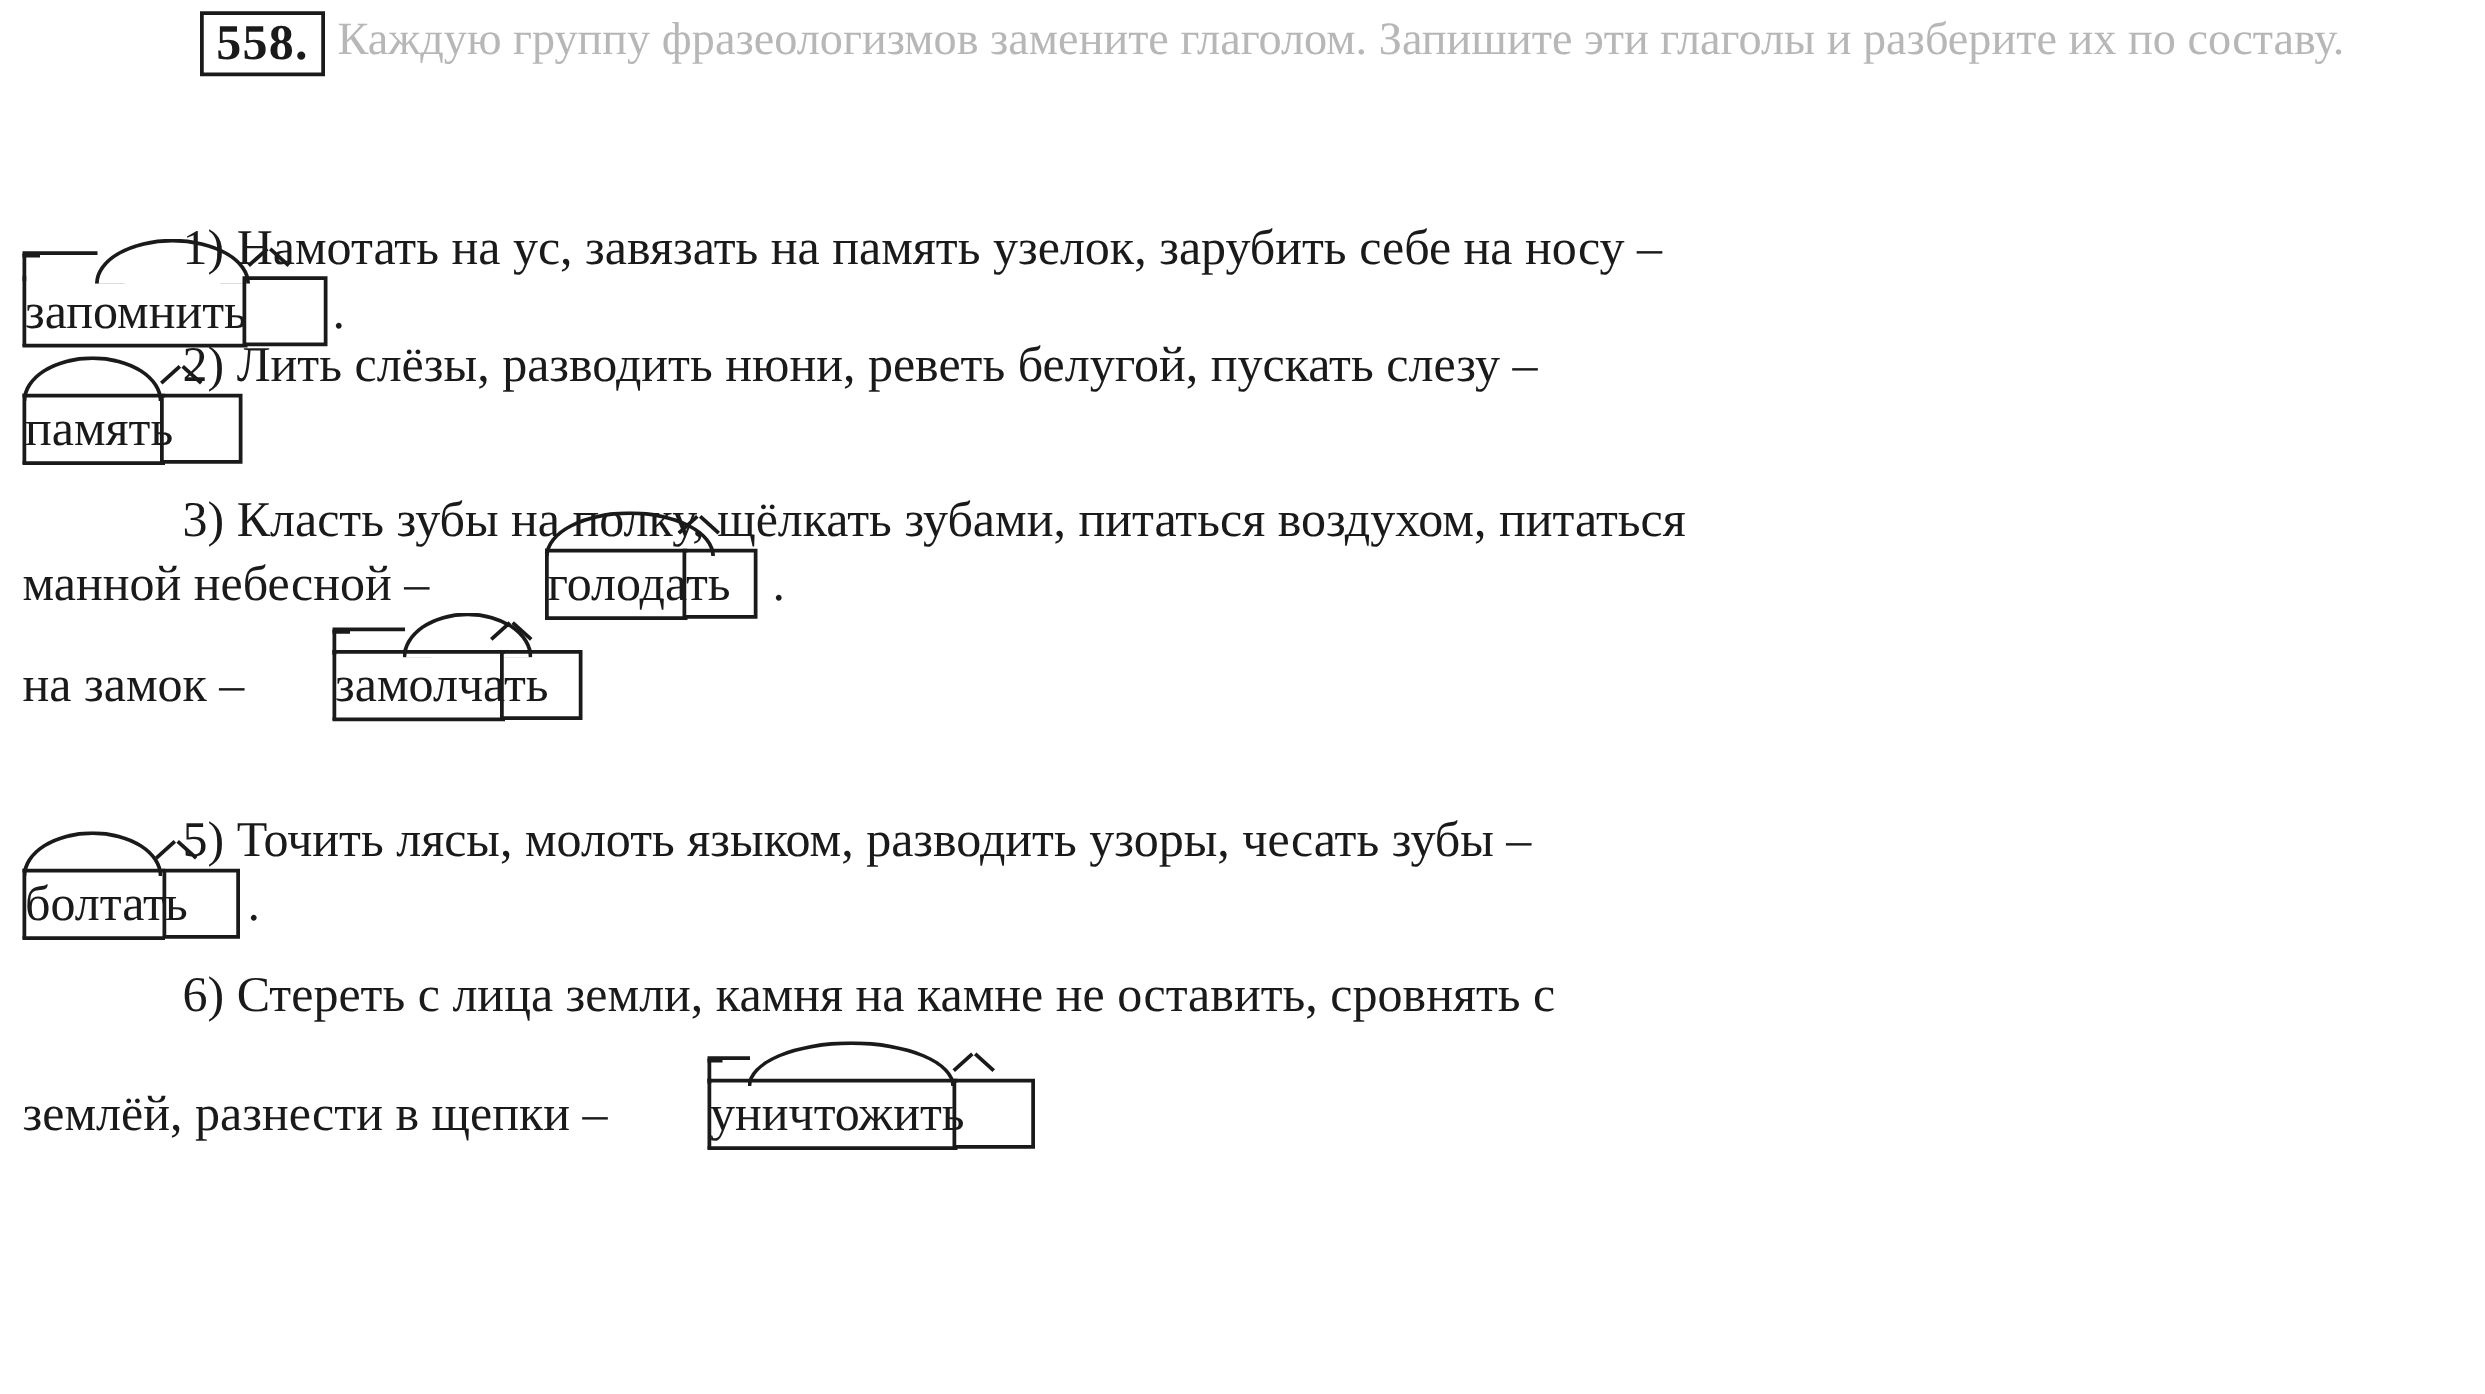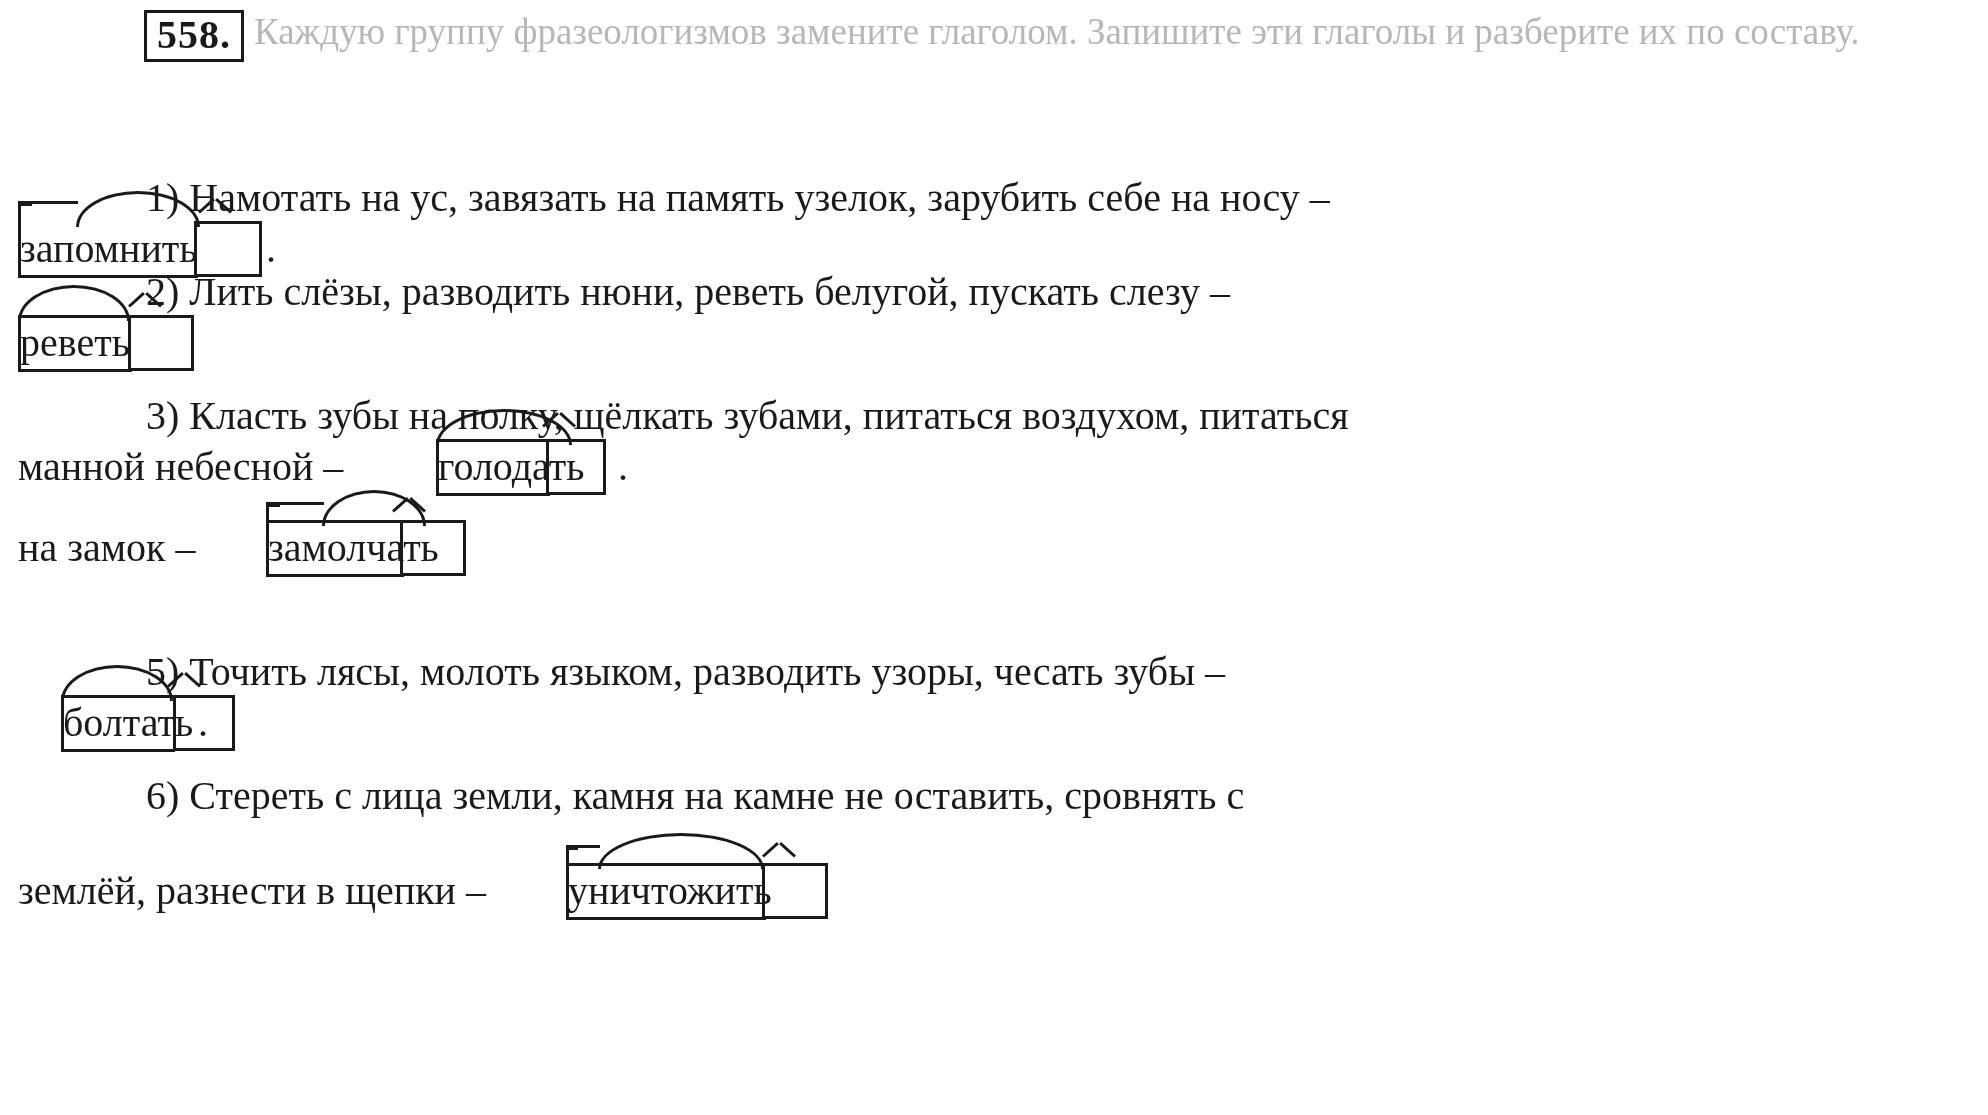--- a/index.html
+++ b/index.html
@@ -17,21 +17,21 @@
   .page {
     position: relative;
     width: 1988px;
     height: 1115px;
     padding: 0;
   }
 
   
   .ex-header {
     position: absolute;
-    left: 144px;
+    left: 160px;
     top: 8px;
     width: 1760px;
     font-size: 37px;
     line-height: 1.32;
   }
   .ex-number {
     display: inline-block;
     border: 3px solid #1a1a1a;
     padding: 0px 10px 2px 10px;
     font-weight: bold;
@@ -160,21 +160,21 @@
         <span class="left-edge" style="left:0px; top:-4px; width:3px; height:56px;"></span>
       </span>
       <span style="position:absolute; left:248px; top:4px;">.</span>
     </div>
   </div>
 
   <div style="position:absolute; left:18px; top:268px; width:1950px; font-size:40px;">
     <div style="text-indent:128px;">2) Лить слёзы, разводить нюни, реветь белугой, пускать слезу –</div>
     <div style="position:relative; height:62px;">
       <span class="parsed" style="position:absolute; left:0px; top:4px;">
-        <span class="word">реветь</span>
+        <span class="word">память</span>
         
         <span class="root-arc" style="left:0px; top:-34px; width:112px; height:36px;"></span>
         
         <span class="suffix-caret" style="left:112px; top:-24px;"></span>
         
         <span class="end-box" style="left:110px; top:-4px; width:66px; height:56px;"></span>
         <span class="stem-underline" style="left:0px; top:50px; width:114px; height:3px;"></span>
         <span class="left-edge" style="left:0px; top:-4px; width:3px; height:56px;"></span>
         <span class="stem-underline" style="left:0px; top:-4px; width:114px; height:3px;"></span>
       </span>
@@ -218,21 +218,21 @@
         <span class="stem-underline" style="left:0px; top:50px; width:138px; height:3px;"></span>
         <span class="stem-underline" style="left:0px; top:-4px; width:138px; height:3px;"></span>
         <span class="left-edge" style="left:0px; top:-4px; width:3px; height:56px;"></span>
       </span>
     </div>
   </div>
 
   <div style="position:absolute; left:18px; top:648px; width:1950px; font-size:40px;">
     <div style="text-indent:128px;">5) Точить лясы, молоть языком, разводить узоры, чесать зубы –</div>
     <div style="position:relative; height:62px;">
-      <span class="parsed" style="position:absolute; left:0px; top:4px;margin-left:43px;">
+      <span class="parsed" style="position:absolute; left:0px; top:4px;">
         <span class="word">болтать</span>
         
         <span class="root-arc" style="left:0px; top:-34px; width:112px; height:36px;"></span>
         
         <span class="suffix-caret" style="left:108px; top:-24px;"></span>
         
         <span class="end-box" style="left:112px; top:-4px; width:62px; height:56px;"></span>
         <span class="stem-underline" style="left:0px; top:50px; width:114px; height:3px;"></span>
         <span class="stem-underline" style="left:0px; top:-4px; width:114px; height:3px;"></span>
         <span class="left-edge" style="left:0px; top:-4px; width:3px; height:56px;"></span>

